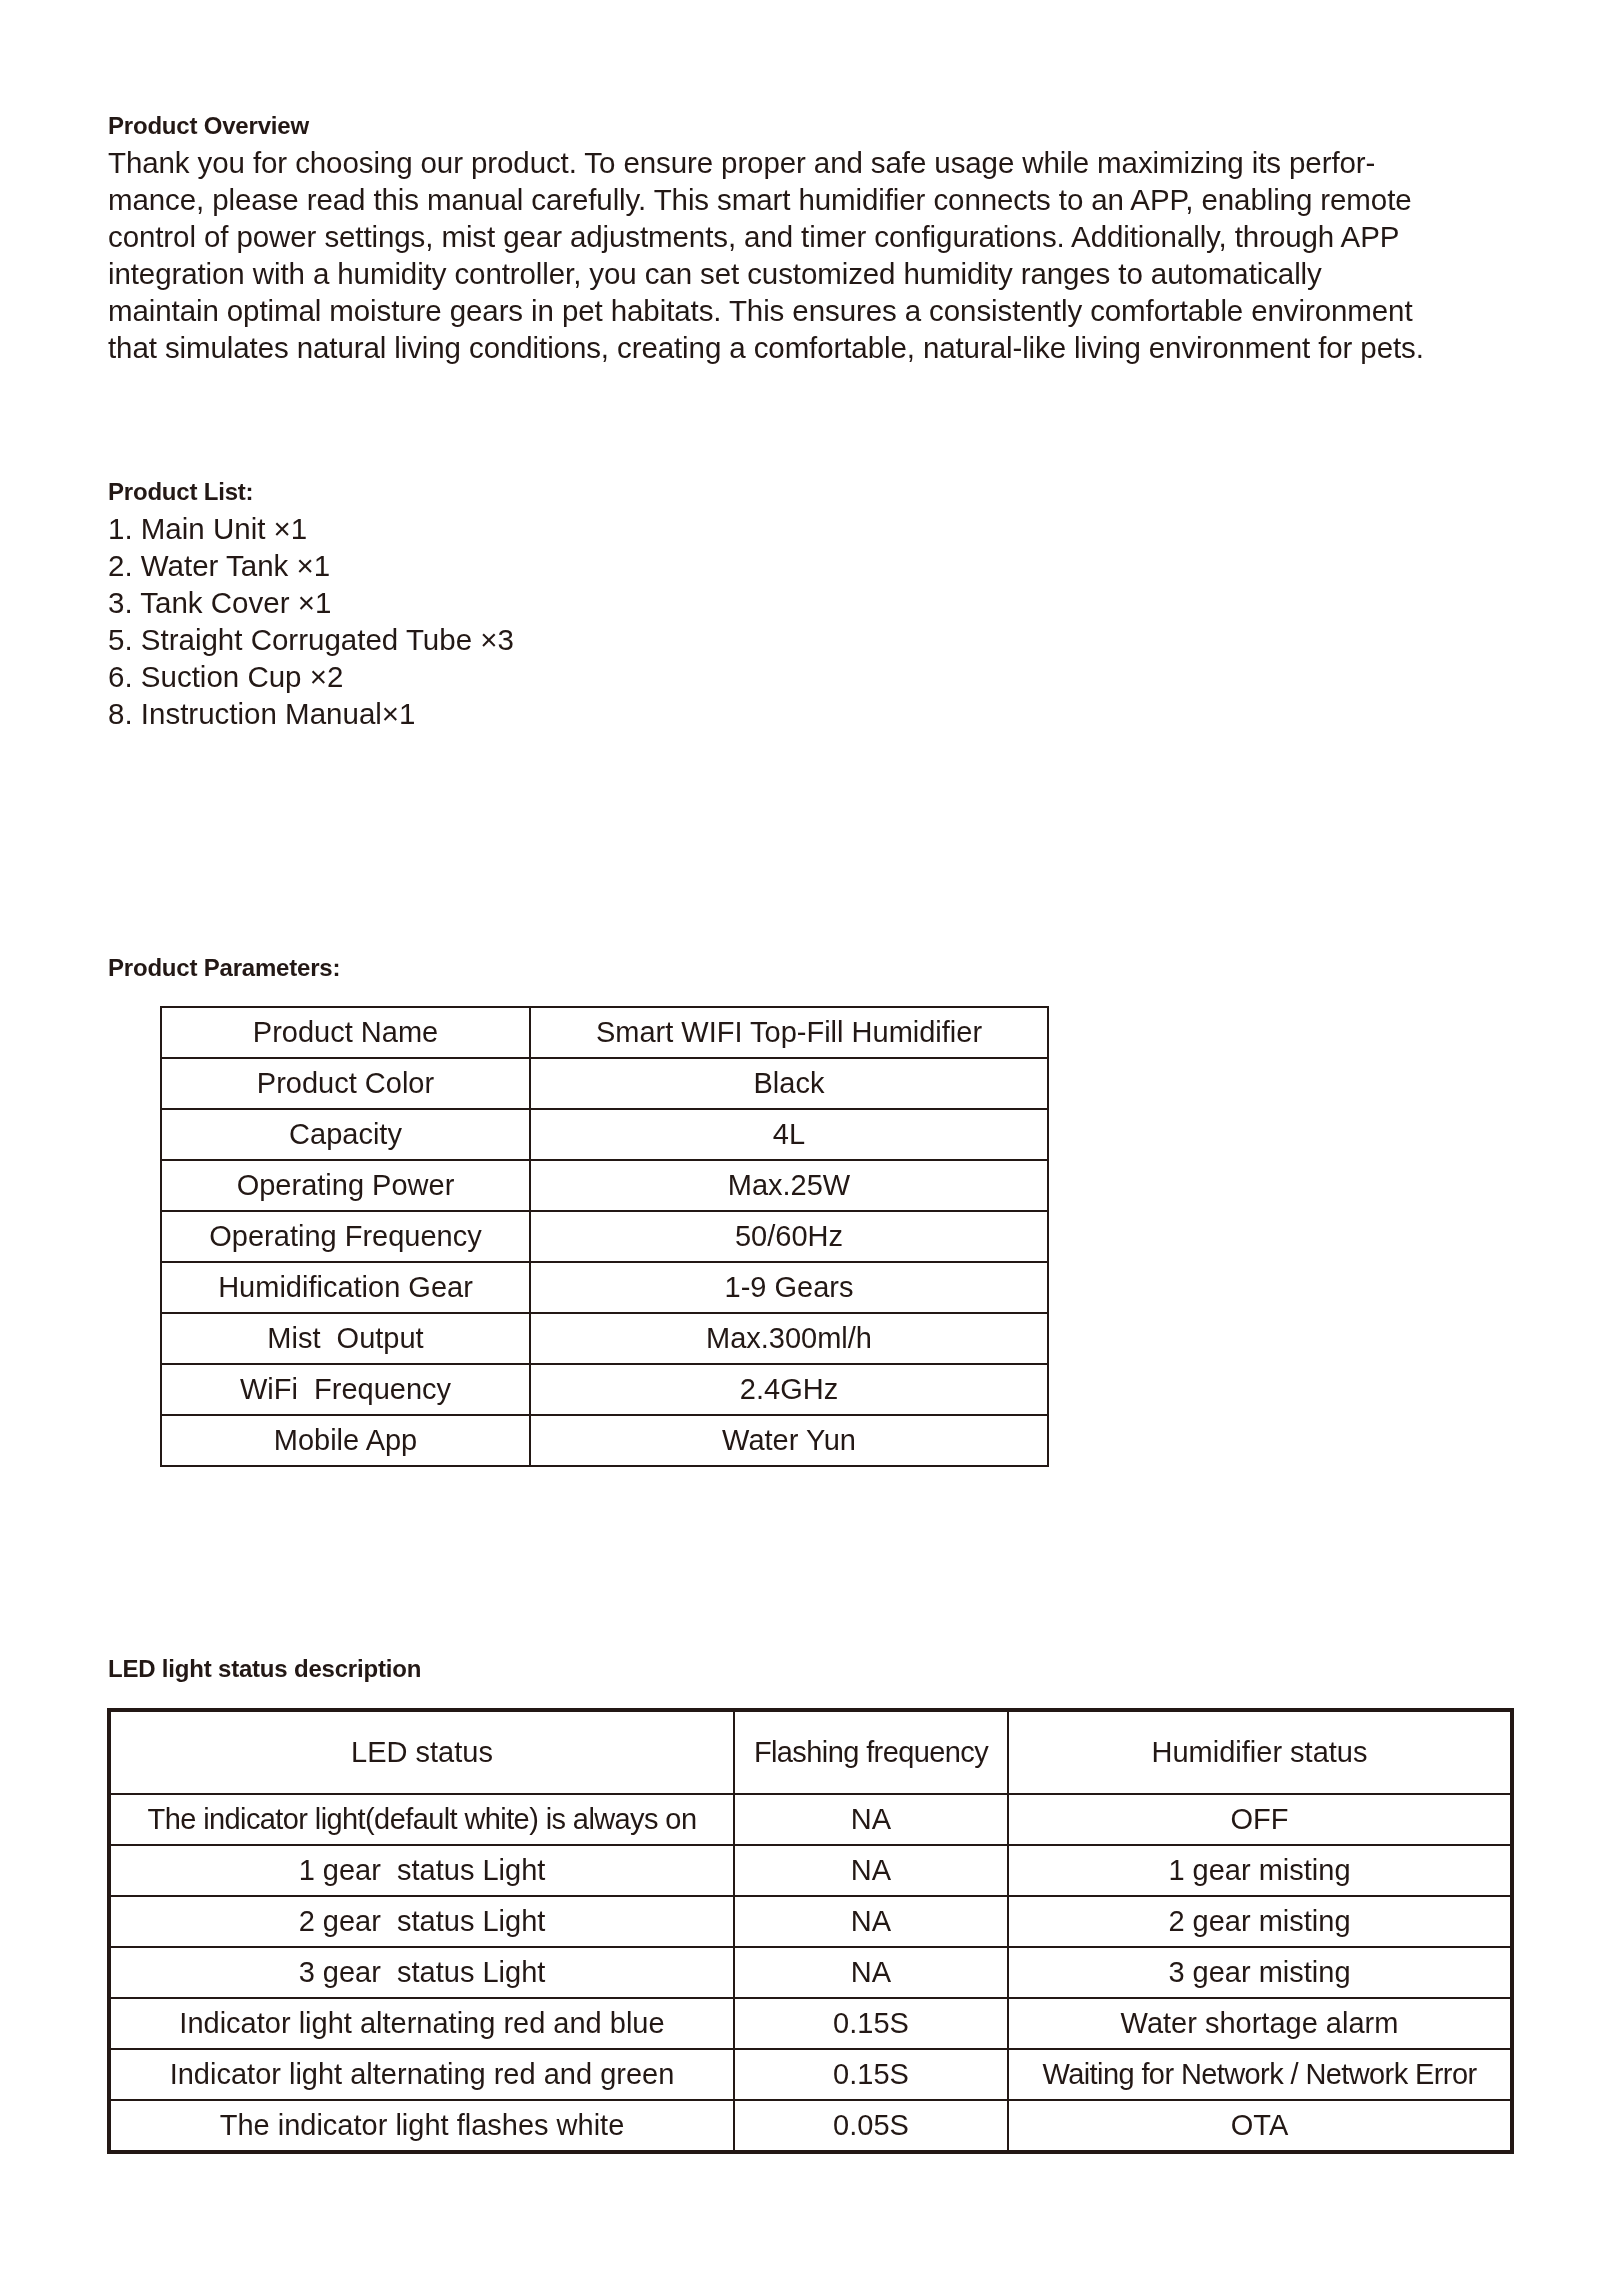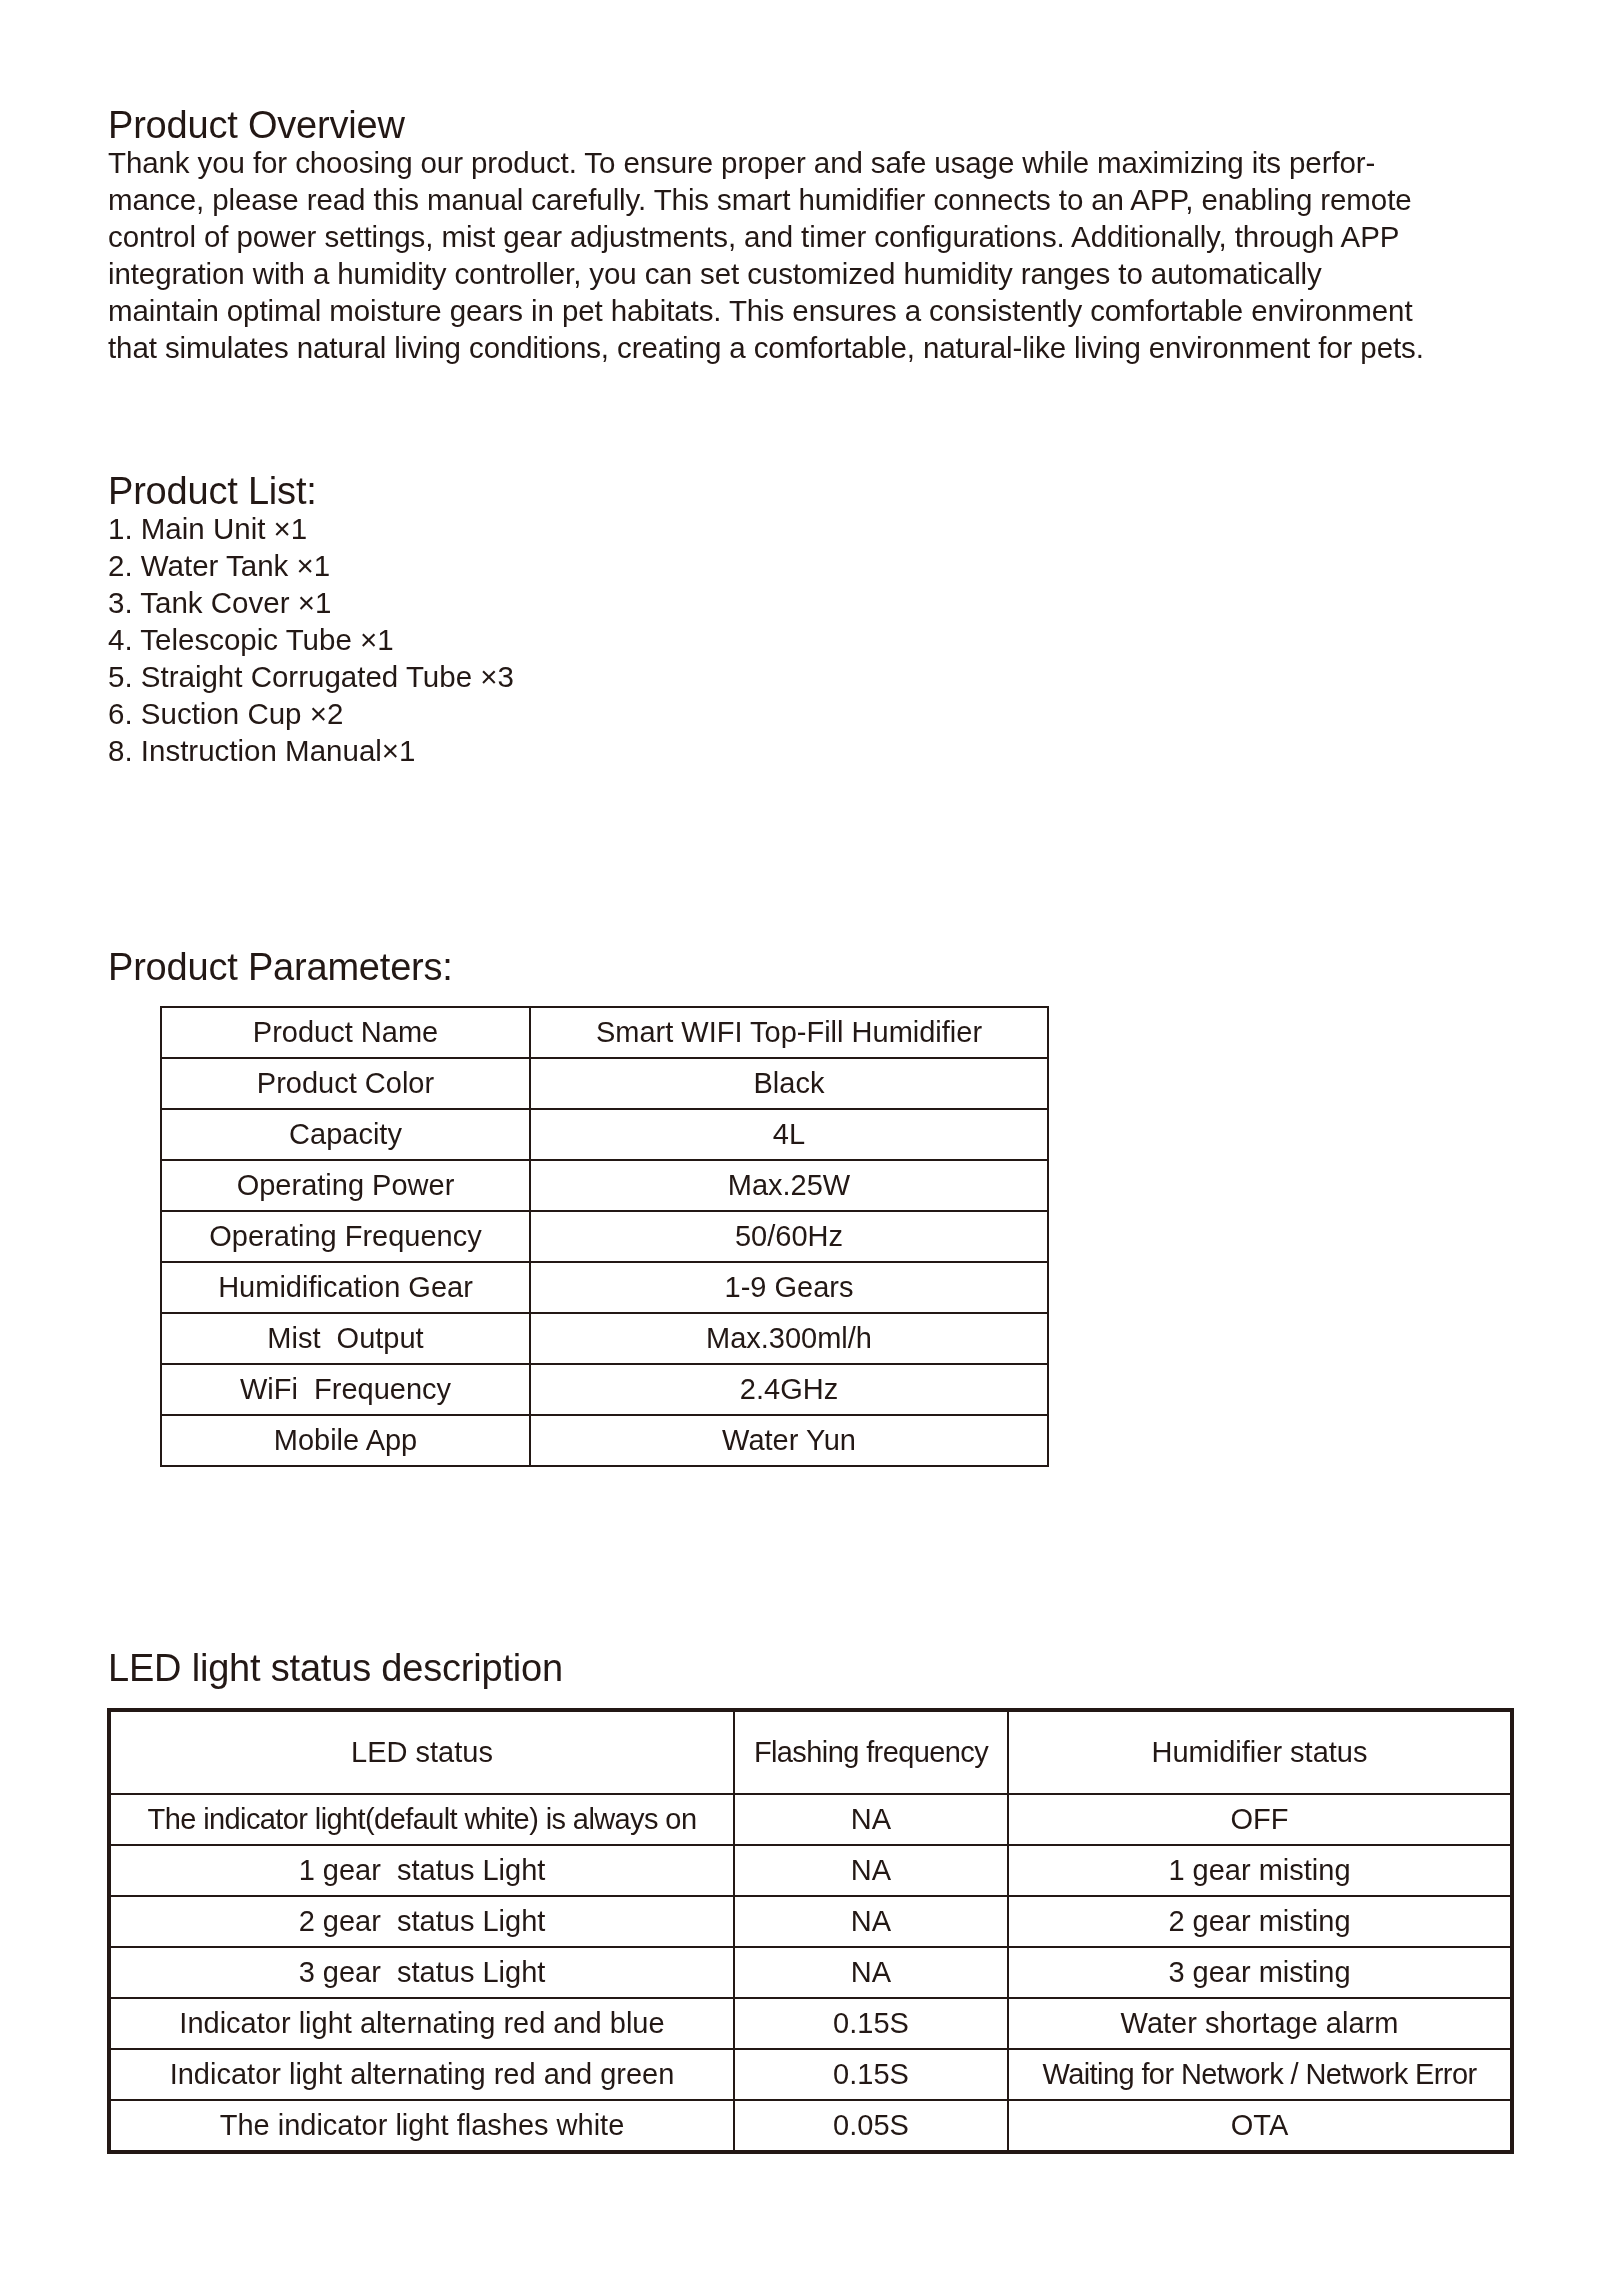--- a/index.html
+++ b/index.html
@@ -2,21 +2,21 @@
 <html style="font-size:14.8px"><head>
   <meta charset="utf-8">
   <style>
     html, body { margin: 0; padding: 0; background: #ffffff; }
     body {
       width: 1614px; height: 2290px; position: relative; overflow: hidden;
       font-family: "Liberation Sans", sans-serif; color: #231815;
     }
     .abs { position: absolute; }
     .title {
-      font-weight: normal; font-size: 38px; line-height: 37px;
+      font-weight: bold; font-size: 24px; line-height: 37px;
       white-space: nowrap; letter-spacing: -0.2px;
     }
     .para {
       font-size: 29.5px; line-height: 37px; white-space: nowrap; letter-spacing: -0.1px;
     }
     .para span { display: block; height: 37px; }
     .list { font-size: 29.5px; line-height: 37px; white-space: nowrap; }
     .list div { height: 37px; }
 
     
@@ -61,21 +61,20 @@
   <span>integration with a humidity controller, you can set customized humidity ranges to automatically</span>
   <span>maintain optimal moisture gears in pet habitats. This ensures a consistently comfortable environment</span>
   <span>that simulates natural living conditions, creating a comfortable, natural-like living environment for pets.</span>
 </div>
 
 <div class="abs title" style="left:108px; top:473px;">Product List:</div>
 <div class="abs list" style="left:108px; top:510px;">
   <div>1. Main Unit ×1</div>
   <div>2. Water Tank ×1</div>
   <div>3. Tank Cover ×1</div>
-  <div>4. Telescopic Tube  ×1</div>
   <div>5. Straight Corrugated Tube ×3</div>
   <div>6. Suction Cup ×2</div>
   <div>8. Instruction Manual×1</div>
 </div>
 
 <div class="abs title" style="left:108px; top:949px;">Product Parameters:</div>
 <table class="ptable">
   <colgroup>
       <col class="c1">
       <col class="c2">

